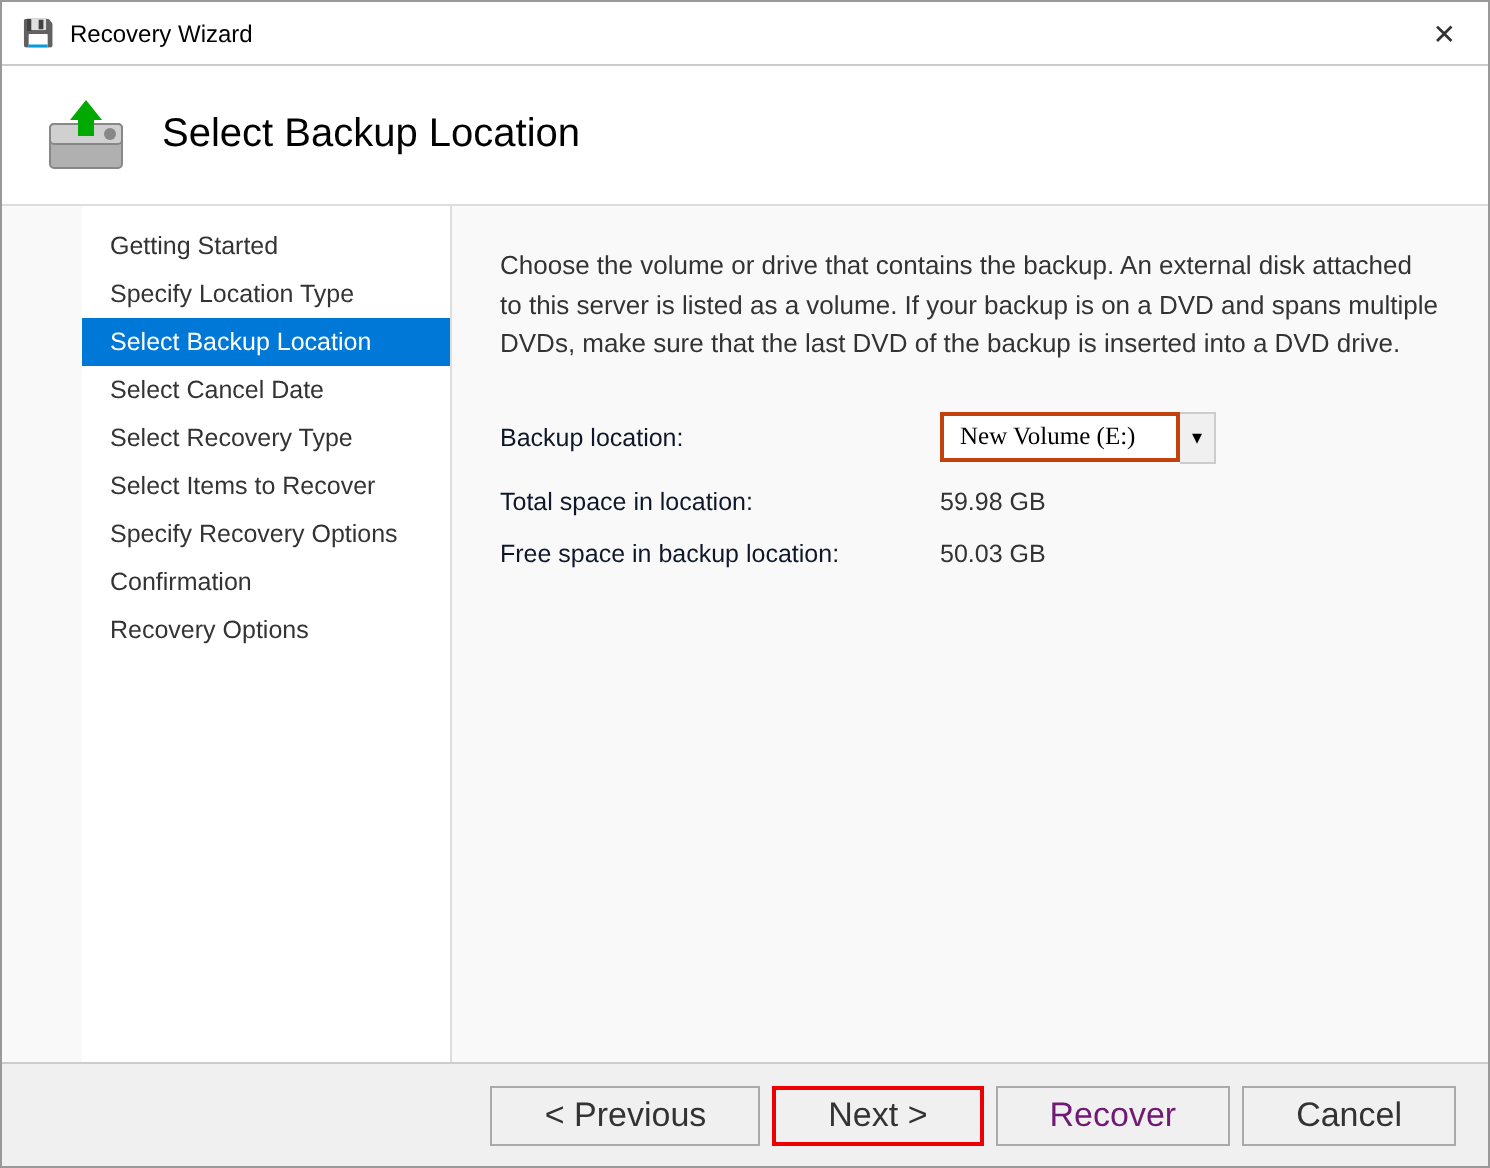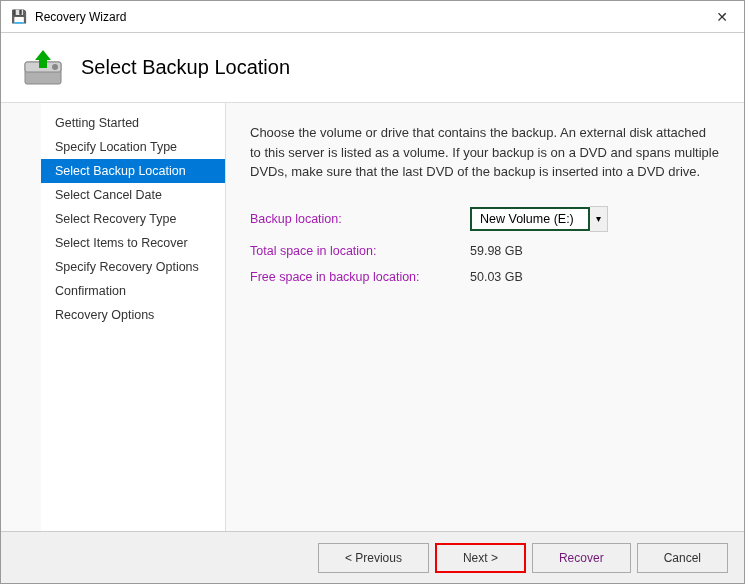--- a/index.html
+++ b/index.html
@@ -113,38 +113,39 @@
       gap: 12px;
       margin-top: 8px;
     }
     .form-row {
       display: flex;
       align-items: center;
     }
     .form-label {
       width: 220px;
       font-size: 12.5px;
-      color: #a21caf;
+      color: #0f172a;
     }
     .form-value {
       font-size: 12.5px;
       color: #333;
     }
     .dropdown-container {
       display: flex;
       align-items: center;
       gap: 0;
     }
     .dropdown-selected {
-      border: 2px solid #14532d;
+      border: 2px solid #c2410c;
       padding: 3px 8px;
       font-size: 12.5px;
       background: #fff;
       min-width: 120px;
       color: #000;
+      font-family: Liberation Serif, serif;
     }
     .dropdown-arrow {
       border: 1px solid #ccc;
       border-left: none;
       padding: 3px 6px;
       background: #f0f0f0;
       cursor: pointer;
       font-size: 10px;
       height: 26px;
       display: flex;
@@ -155,21 +156,21 @@
       background: #f0f0f0;
       padding: 10px 16px;
       display: flex;
       justify-content: flex-end;
       align-items: center;
       gap: 6px;
       height: 52px;
     }
     .btn {
       padding: 5px 26px;
-      font-size: 12px;
+      font-size: 17px;
       cursor: pointer;
       border: 1px solid #aaa;
       background: #f0f0f0;
       color: #333;
       min-width: 80px;
       height: 30px;
       display: flex;
       align-items: center;
       justify-content: center;
     }

